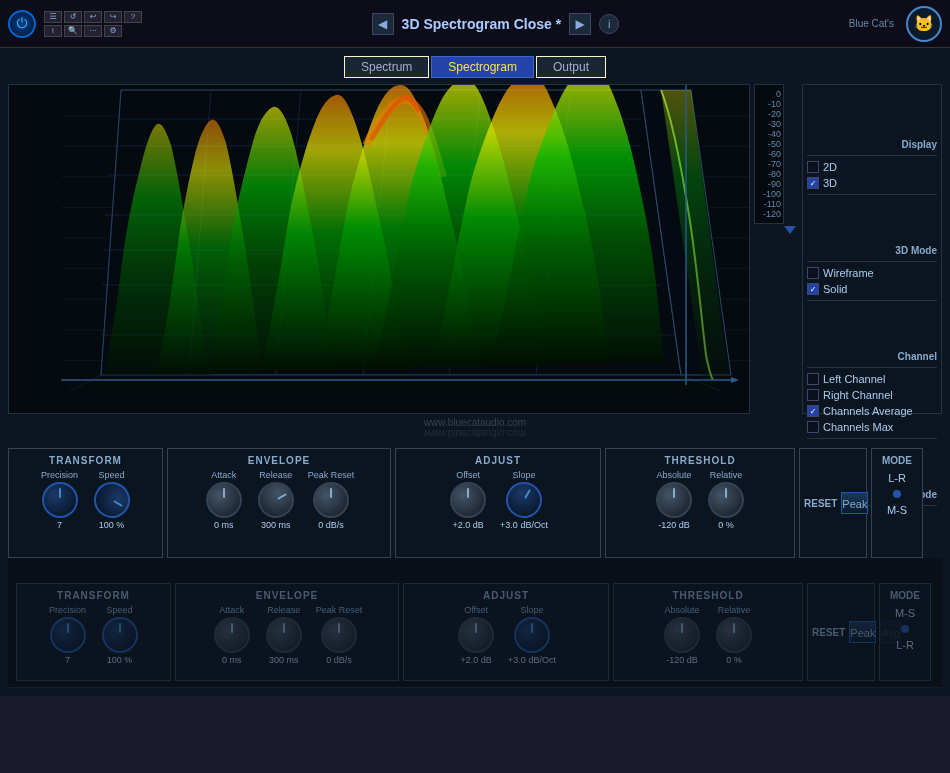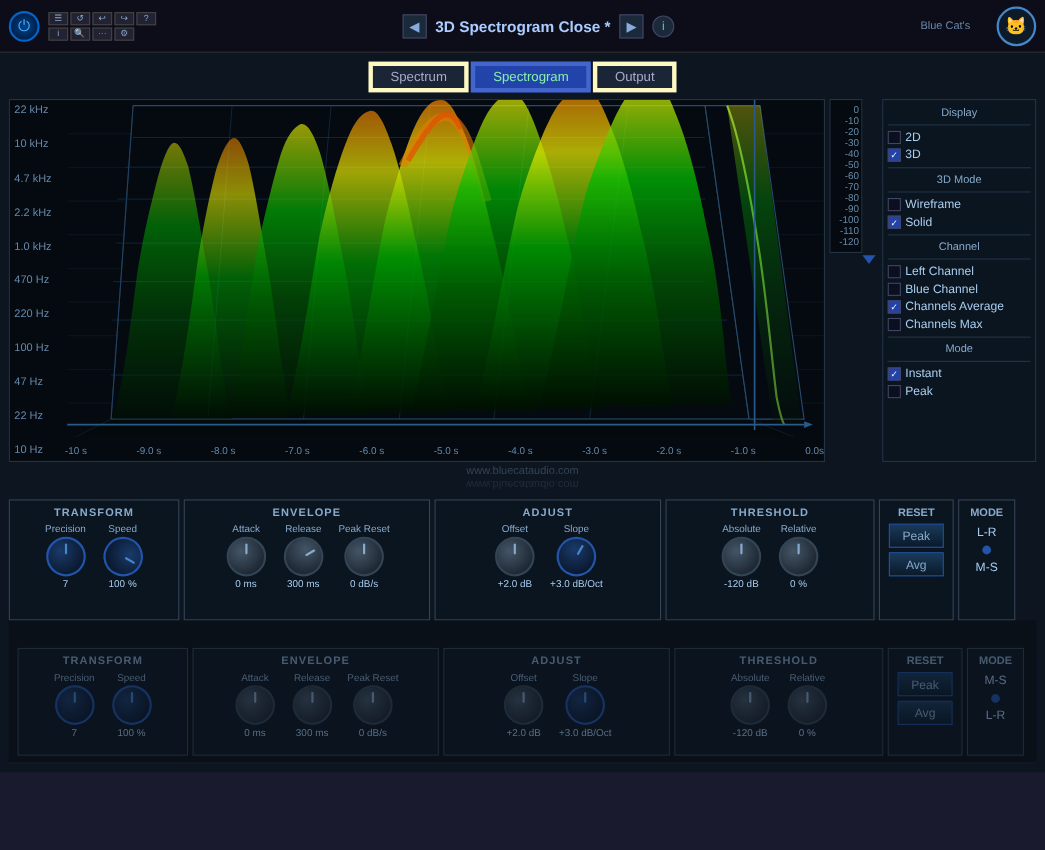--- a/index.html
+++ b/index.html
@@ -76,21 +76,21 @@
       background: #1a2a3a;
       border: 1px solid #446;
       border-radius: 50%;
       color: #88aadd;
       display: flex; align-items: center; justify-content: center;
       font-size: 11px;
       cursor: pointer;
     }
     .brand-area {
       text-align: right;
-      margin-right: 24px;
+      margin-right: 12px;
     }
     .brand-small {
       font-size: 10px;
       color: #6688aa;
     }
     .brand-large {
       font-size: 20px;
       font-weight: bold;
       color: #4488cc;
       letter-spacing: 1px;
@@ -115,27 +115,27 @@
     .tab-bar {
       display: flex;
       justify-content: center;
       gap: 2px;
       margin-bottom: 6px;
     }
     .tab {
       padding: 3px 16px;
       font-size: 12px;
       cursor: pointer;
-      border: 4px solid #fef9c3;
+      border: 1px solid #fef9c3;
       background: #1a2535;
       color: #aac;
     }
     .tab.active {
       background: #2244aa;
-      color: #86efac;
+      color: #fde047;
       border-color: #4466cc;
     }
 
     
     .spectrogram-container {
       display: flex;
       gap: 4px;
       height: 330px;
     }
 
@@ -187,26 +187,27 @@
 
     .controls-panel {
       width: 140px;
       background: #0a1520;
       border: 1px solid #223344;
       padding: 4px;
       font-size: 11px;
     }
 
     .section-label {
-      text-align: center;
+      text-align: right;
       color: #88aacc;
       font-size: 10px;
-      font-weight: normal;
+      font-weight: bold;
       padding: 2px 0;
       margin-bottom: 2px;
+      margin-top: 48px;
     }
 
     .control-row {
       display: flex;
       align-items: center;
       gap: 4px;
       padding: 2px 0;
       cursor: pointer;
     }
 
@@ -318,23 +319,24 @@
     .envelope-group { width: 224px; }
     .adjust-group { width: 206px; }
     .threshold-group { width: 190px; }
 
     .reset-group {
       width: 68px;
       background: #0a1520;
       border: 1px solid #334455;
       padding: 6px 4px;
       display: flex;
-      flex-direction: column;
+      flex-direction: row;
       align-items: center;
       gap: 4px;
+      justify-content: space-between;
     }
 
     .reset-title {
       font-size: 10px;
       color: #88aacc;
       font-weight: bold;
     }
 
     .reset-btn {
       width: 50px; height: 22px;
@@ -444,33 +446,20 @@
   <div class="tab-bar">
     <div class="tab">Spectrum</div>
     <div class="tab active">Spectrogram</div>
     <div class="tab">Output</div>
   </div>
 
   <div class="spectrogram-container">
 
     <div class="spectrogram-main">
 
-      <div class="y-axis">
-        <span>22 kHz</span>
-        <span>10 kHz</span>
-        <span>4.7 kHz</span>
-        <span>2.2 kHz</span>
-        <span>1.0 kHz</span>
-        <span>470 Hz</span>
-        <span>220 Hz</span>
-        <span>100 Hz</span>
-        <span>47 Hz</span>
-        <span>22 Hz</span>
-        <span>10 Hz</span>
-      </div>
 
       <svg class="spec-svg" style="position:absolute;left:52px;right:0;top:0;bottom:22px;width:calc(100% - 52px);height:calc(100% - 22px)">
         <defs>
           <linearGradient id="g1" x1="0" y1="0" x2="0" y2="1">
             <stop offset="0%" stop-color="#ffff00"></stop>
             <stop offset="30%" stop-color="#00cc00"></stop>
             <stop offset="60%" stop-color="#006600"></stop>
             <stop offset="100%" stop-color="#001100"></stop>
           </linearGradient>
           <linearGradient id="g2" x1="0" y1="0" x2="0" y2="1">
@@ -540,33 +529,20 @@
 
         <path d="M 600,5 C 610,30 620,80 628,130 C 636,180 640,230 645,270 C 648,285 650,292 652,295" stroke="#88cc44" stroke-width="2" fill="none" opacity="0.8"></path>
         <polygon points="600,5 630,5 668,295 642,295" fill="url(#g1)" opacity="0.3"></polygon>
 
         <line x1="0" y1="295" x2="670" y2="295" stroke="#2a5a8a" stroke-width="1.5"></line>
         <polygon points="670,292 670,298 678,295" fill="#2a5a8a"></polygon>
         <line x1="625" y1="0" x2="625" y2="300" stroke="#2a5a8a" stroke-width="1.5"></line>
         <polygon points="622,0 628,0 625,-6" fill="#2a5a8a"></polygon>
       </svg>
 
-      <div class="x-axis">
-        <span>-10 s</span>
-        <span>-9.0 s</span>
-        <span>-8.0 s</span>
-        <span>-7.0 s</span>
-        <span>-6.0 s</span>
-        <span>-5.0 s</span>
-        <span>-4.0 s</span>
-        <span>-3.0 s</span>
-        <span>-2.0 s</span>
-        <span>-1.0 s</span>
-        <span>0.0s</span>
-      </div>
     </div>
 
     <div style="display:flex;flex-direction:column;width:44px;">
       <div class="db-scale">
         <span>0</span>
         <span>-10</span>
         <span>-20</span>
         <span>-30</span>
         <span>-40</span>
         <span>-50</span>
@@ -613,21 +589,21 @@
       <div class="divider"></div>
       <div class="section-label">Channel</div>
       <div class="divider"></div>
 
       <div class="control-row">
         <div class="checkbox"></div>
         <span class="control-label">Left Channel</span>
       </div>
       <div class="control-row">
         <div class="checkbox"></div>
-        <span class="control-label">Blue Channel</span>
+        <span class="control-label">Right Channel</span>
       </div>
       <div class="control-row">
         <div class="checkbox checked">✓</div>
         <span class="control-label">Channels Average</span>
       </div>
       <div class="control-row">
         <div class="checkbox"></div>
         <span class="control-label">Channels Max</span>
       </div>
 

